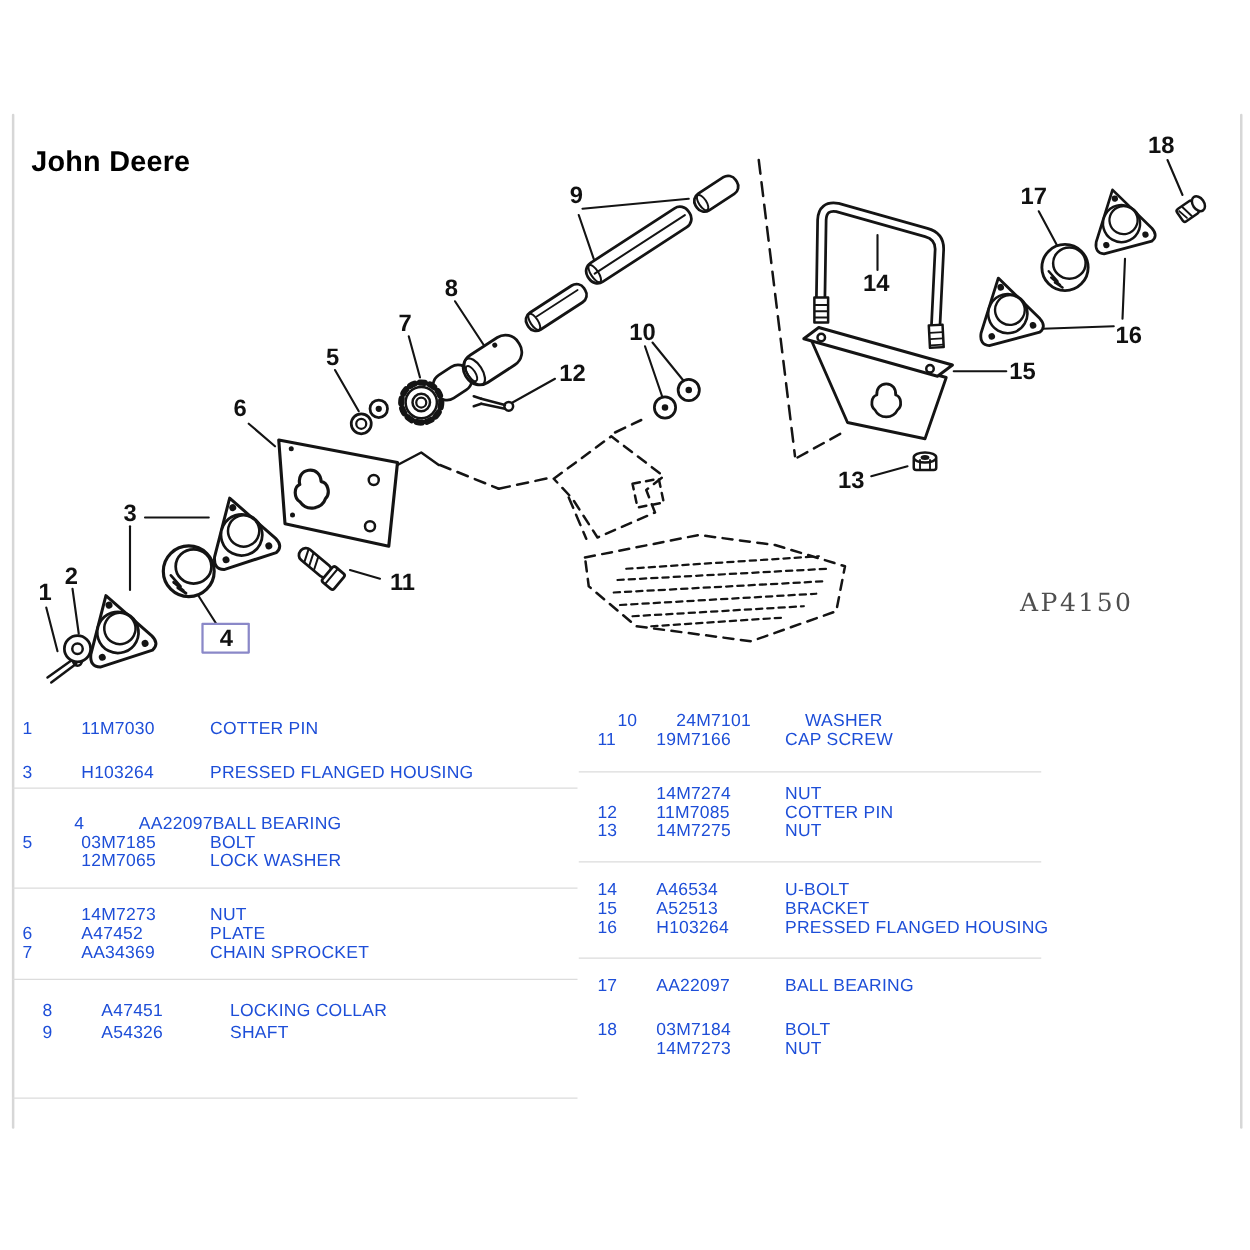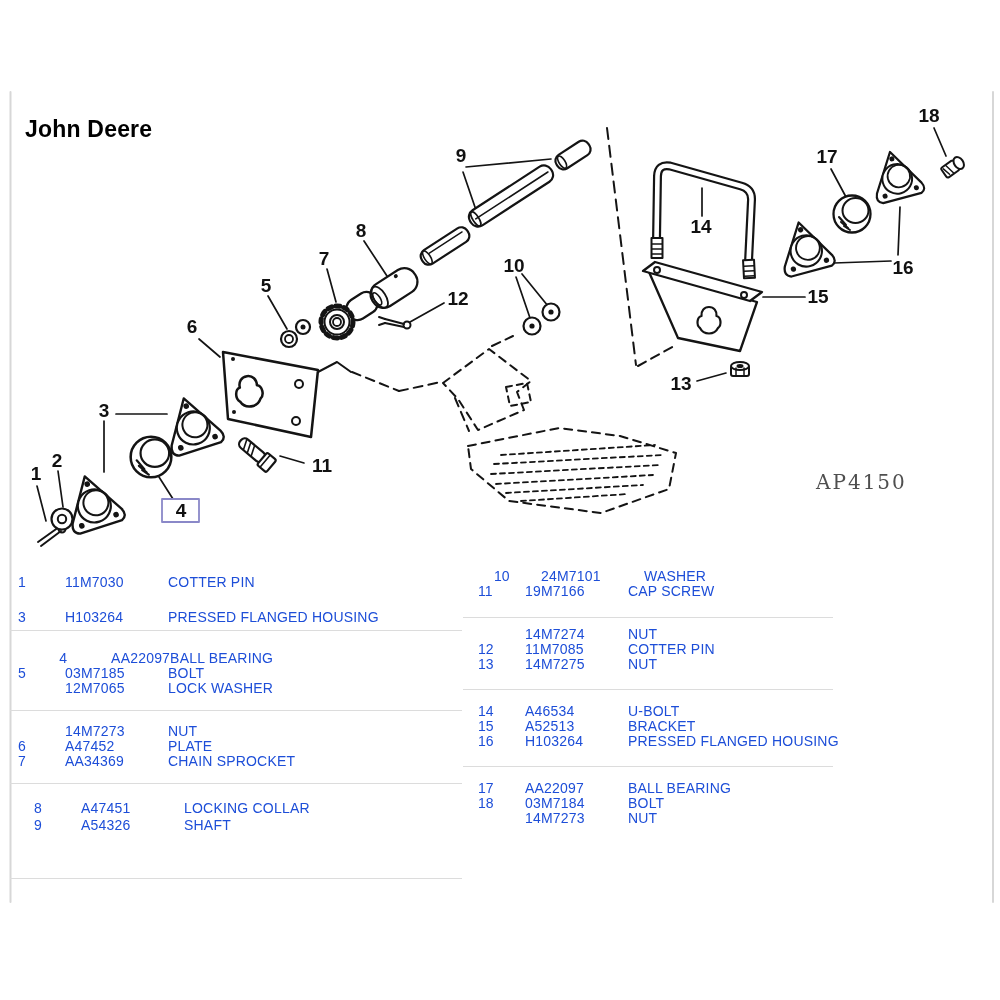--- a/index.html
+++ b/index.html
@@ -292,21 +292,21 @@
           <div class="prow" style="height: 15px;"><span class="ref">12</span><span class="part">11M7085</span><span class="desc">COTTER PIN</span></div>
           <div class="prow" style="height: 15px;"><span class="ref">13</span><span class="part">14M7275</span><span class="desc">NUT</span></div>
         </div>
         <div class="pgroup" style="top: 703px; left: 478px;">
           <div class="prow" style="height: 15px;"><span class="ref">14</span><span class="part">A46534</span><span class="desc">U-BOLT</span></div>
           <div class="prow" style="height: 15px;"><span class="ref">15</span><span class="part">A52513</span><span class="desc">BRACKET</span></div>
           <div class="prow" style="height: 15px;"><span class="ref">16</span><span class="part">H103264</span><span class="desc">PRESSED FLANGED HOUSING</span></div>
         </div>
         <div class="pgroup" style="top: 780px; left: 478px;">
           <div class="prow" style="height: 15px;"><span class="ref">17</span><span class="part">AA22097</span><span class="desc">BALL BEARING</span></div>
-          <div class="prow" style="height: 15px;"><span class="ref">18</span><span class="part">03M7184</span><span class="desc">BOLT</span></div>
+          <div class="prow" style="height: 15px; margin-top: 20px;"><span class="ref">18</span><span class="part">03M7184</span><span class="desc">BOLT</span></div>
           <div class="prow" style="height: 15px;"><span class="ref"></span><span class="part">14M7273</span><span class="desc">NUT</span></div>
         </div>
         <div class="sep" style="top: 617px; left: 463px; width: 370px;"></div>
         <div class="sep" style="top: 689px; left: 463px; width: 370px;"></div>
         <div class="sep" style="top: 766px; left: 463px; width: 370px;"></div>
       </div>
   </div>
 
 </div>
 

